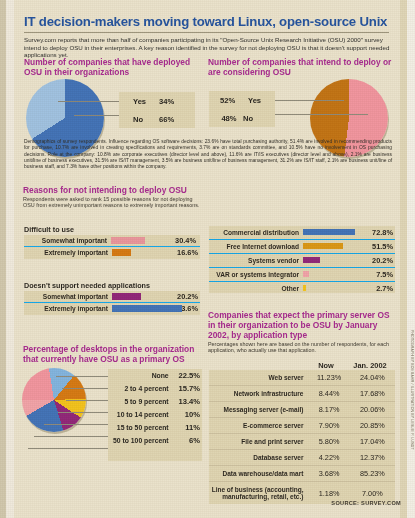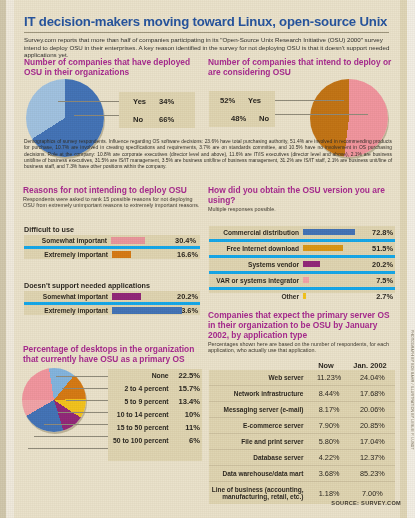--- a/index.html
+++ b/index.html
@@ -63,21 +63,21 @@
 
   
   .callout{
     position:absolute;background:#ded3b0;
   }
   .cl-row{display:flex;align-items:center;font-size:7.6px;font-weight:bold;color:#25221c;}
   .ln{position:absolute;height:1px;background:#8b8676;}
 
   
   .barblock{position:absolute;background:#ded3b0;}
-  .brow{display:flex;align-items:center;height:11px;border-bottom:3px solid #0ea5e9;}
+  .brow{display:flex;align-items:center;height:11px;border-bottom:1px solid #0ea5e9;}
   .blabel{font-size:6.6px;font-weight:bold;color:#241f18;text-align:right;padding-right:4px;}
   .btrack{position:relative;height:11px;}
   .bar{position:absolute;top:2.2px;height:6.4px;}
   .bval{font-size:7.4px;font-weight:bold;color:#201c16;text-align:right;}
   .grp-h{font-size:7.2px;font-weight:bold;color:#221e18;}
 
   
   .tbl{position:absolute;}
   .thead{display:flex;font-size:7.4px;font-weight:bold;color:#221e18;}
   .trow{display:flex;align-items:center;border-bottom:1px solid #cdc1a0;background:#ded3b0;}
@@ -136,21 +136,21 @@
         #f0929c 0deg 187.2deg,
         #c0700f 187.2deg 360deg);"></div>
     <div class="ln" style="left:272px;top:100px;width:72px;"></div>
     <div class="ln" style="left:272px;top:114px;width:96px;"></div>
   </div>
   <div class="callout" style="left:209px;top:91px;width:66px;height:36px;">
     <div class="cl-row" style="height:18px;padding-left:11px;">
       <span style="width:28px;">52%</span>
       <span>Yes</span>
     </div>
-    <div class="cl-row" style="height:18px;padding-left:22px;">
+    <div class="cl-row" style="height:18px;padding-left:6px;text-align:center;">
       <span style="width:28px;">48%</span>
       <span>No</span>
     </div>
   </div>
 
   <div style="position:absolute;left:24px;top:139px;width:368px;font-size:4.9px;line-height:6.3px;color:#2b2822;text-align:justify;">Demographics of survey respondents. Influence regarding OS software decisions: 23.6% have total purchasing authority, 51.4% are involved in recommending products for purchase, 10.7% are involved in creating specifications and requirements, 3.7% are on standards committee, and 10.5% have no involvement in OS purchasing decisions. Role at the company: 10.8% are corporate executives (director level and above), 11.6% are IT/IS executives (director level and above), 2.1% are business unit/line of business executives, 31.5% are IS/IT management, 3.5% are business unit/line of business management, 31.2% are IS/IT staff, 2.1% are business unit/line of business staff, and 7.3% have other positions within the company.</div>
 
   <div class="panel" style="left:23px;top:185px;width:180px;">
     <div class="sec-h">Reasons for not intending to deploy OSU</div>
     <div class="sub" style="margin-top:1px;">Respondents were asked to rank 15 possible reasons for not deploying OSU from extremely unimportant  reasons to extremely important reasons.</div>
@@ -185,24 +185,20 @@
     </div>
     <div class="brow" style="border-bottom:none;">
       <div class="blabel" style="width:86px;">Extremely important</div>
       <div class="btrack" style="width:52px;">
         <div class="bar" style="left:0;width:70px;background:#3d6fb5;"></div>
       </div>
       <div class="bval" style="width:36px;padding-right:2px;">53.6%</div>
     </div>
   </div>
 
-  <div class="panel" style="left:208px;top:185px;width:186px;">
-    <div class="sec-h">How did you obtain the OSU version you are using?</div>
-    <div class="sub" style="margin-top:1px;">Multiple responses possible.</div>
-  </div>
   <div class="barblock" style="left:209px;top:226px;width:186px;height:67px;">
     <div class="brow" style="height:13px;">
       <div class="blabel" style="width:92px;">Commercial distribution</div>
       <div class="btrack" style="width:58px;height:13px;">
         <div class="bar" style="top:3px;left:0;width:52px;background:#3d6fb5;"></div>
       </div>
       <div class="bval" style="width:34px;padding-right:2px;">72.8%</div>
     </div>
     <div class="brow" style="height:13px;">
       <div class="blabel" style="width:92px;">Free Internet download</div>

